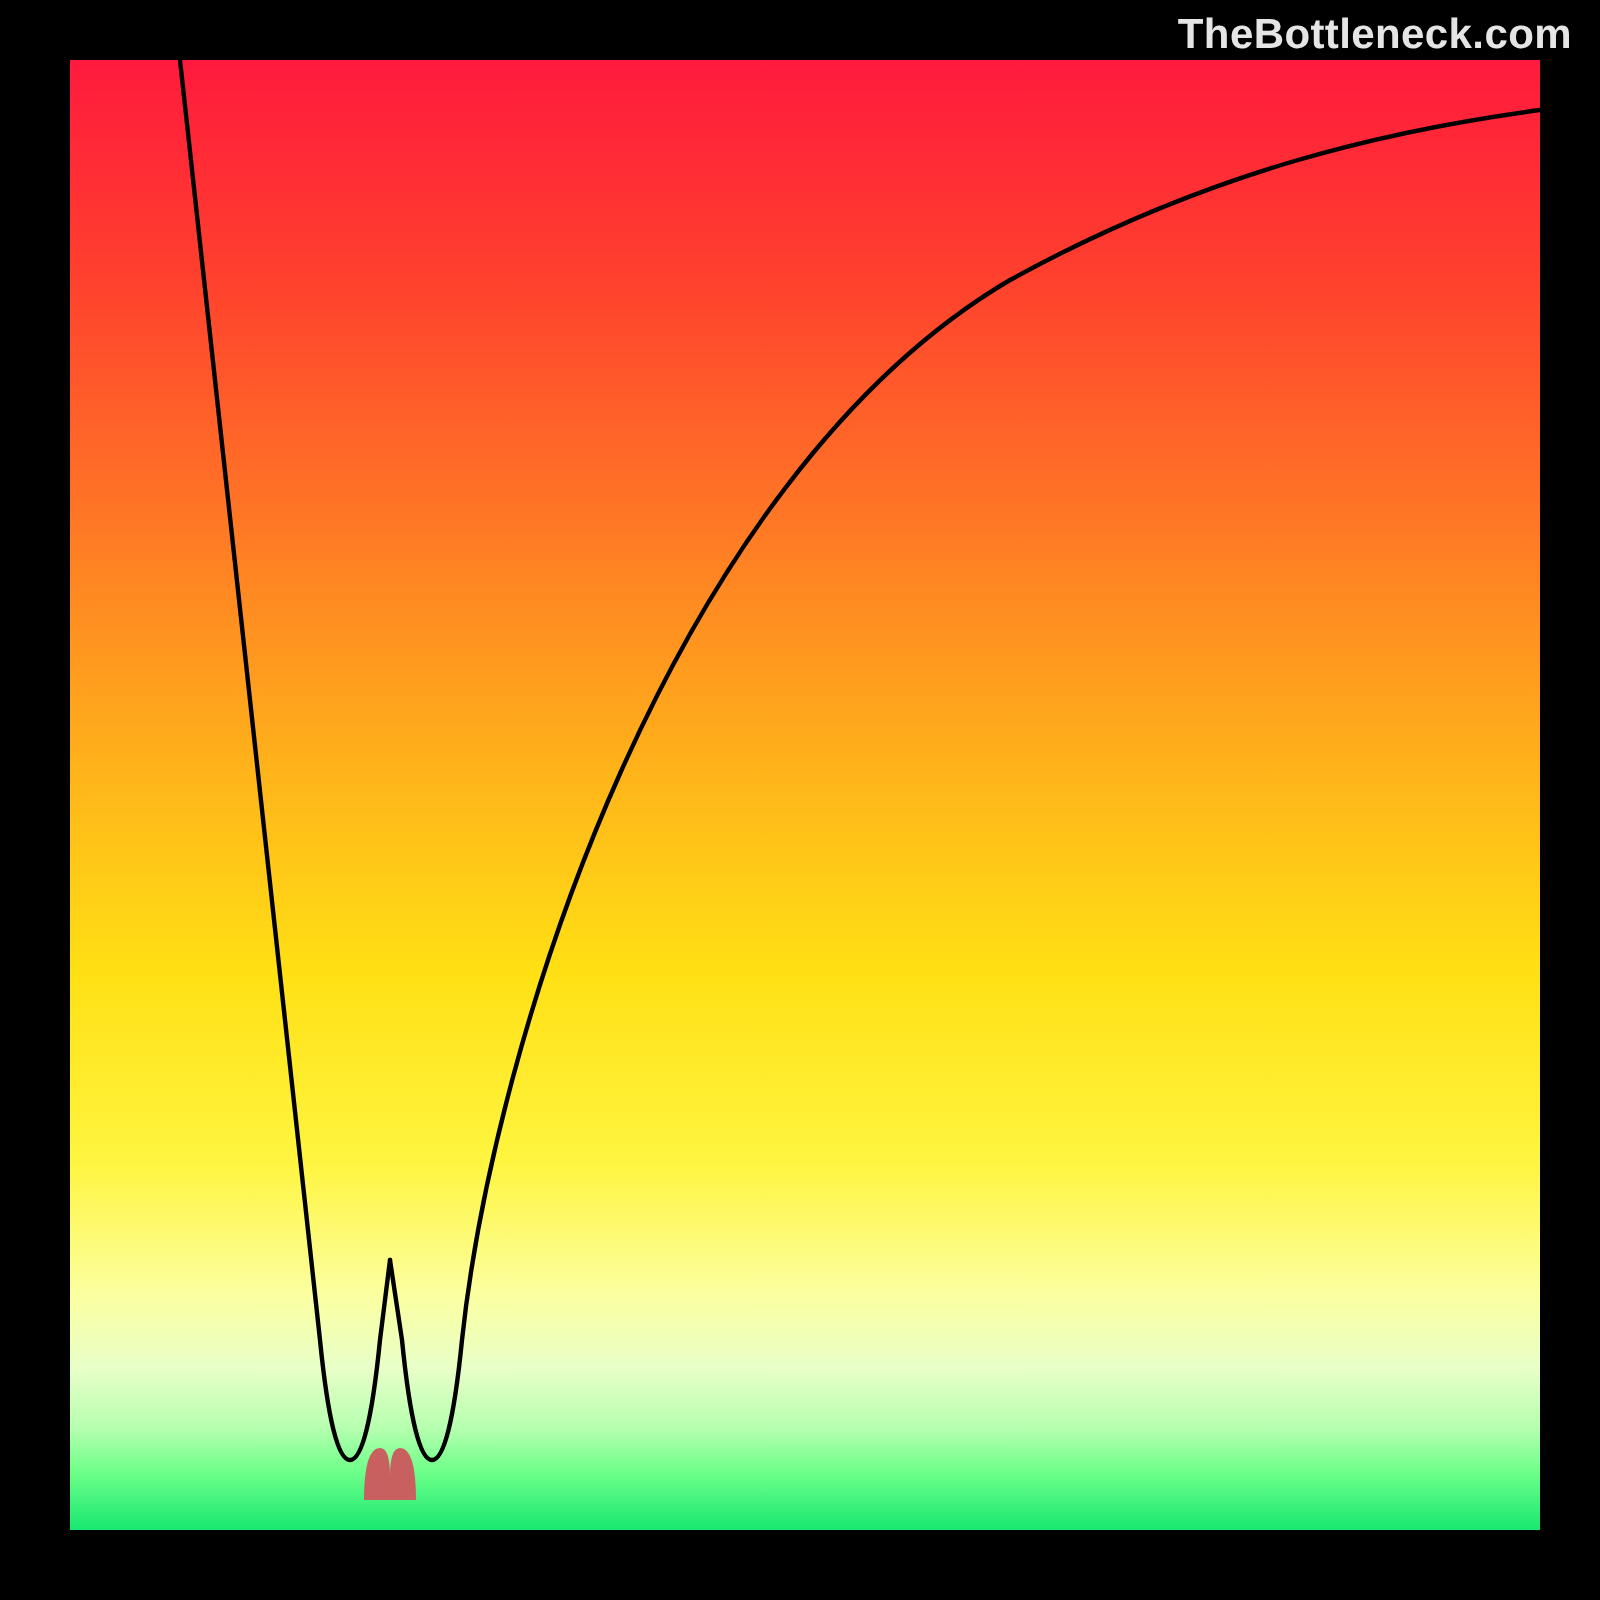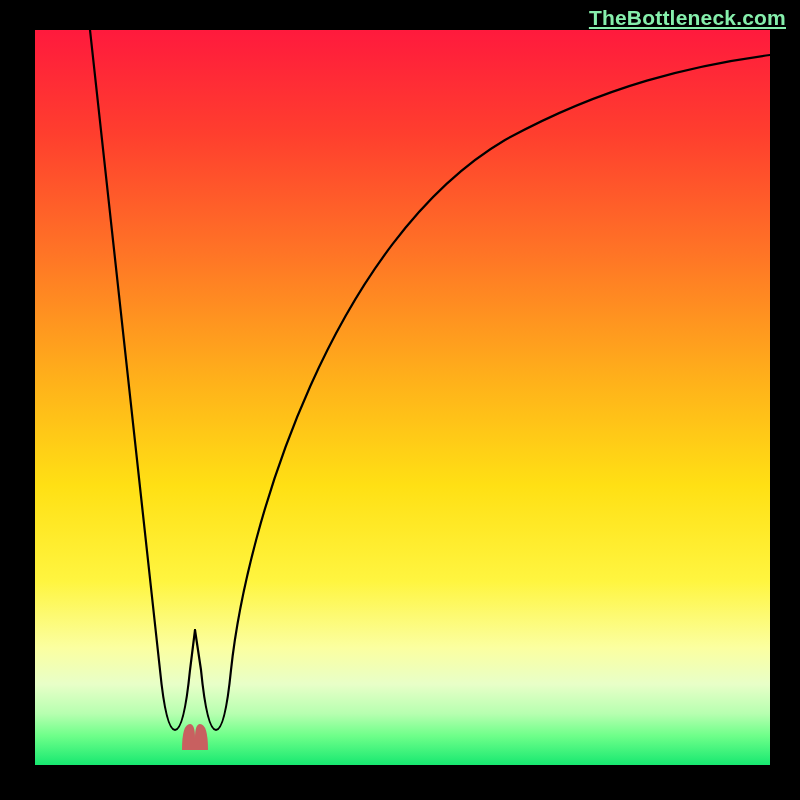--- a/index.html
+++ b/index.html
@@ -24,25 +24,24 @@
   .gradient-bg {
     position: absolute;
     inset: 0;
   }
   svg.curves {
     position: absolute;
     inset: 0;
   }
   .watermark {
     position: absolute;
-    color: #86efac;
+    color: #e5e5e5;
     font-weight: 600;
     letter-spacing: 0.2px;
     white-space: nowrap;
-    text-decoration: underline;
   }
 </style>
 </head>
 <body>
 
 <div class="frame">
 
   <div class="plot-area" id="plot-area" style="left: 35px; top: 30px; width: 735px; height: 735px;">
     <div class="gradient-bg" id="gradient-bg" style="background: linear-gradient(rgb(255, 26, 61) 0%, rgb(255, 62, 46) 14%, rgb(255, 115, 38) 30%, rgb(255, 178, 26) 48%, rgb(255, 224, 20) 62%, rgb(255, 245, 64) 75%, rgb(251, 255, 160) 84%, rgb(232, 255, 200) 89%, rgb(183, 255, 176) 93%, rgb(111, 255, 138) 96%, rgb(23, 232, 112) 100%);"></div>
     <svg class="curves" id="curves-svg" preserveAspectRatio="none" viewBox="0 0 735 735">

